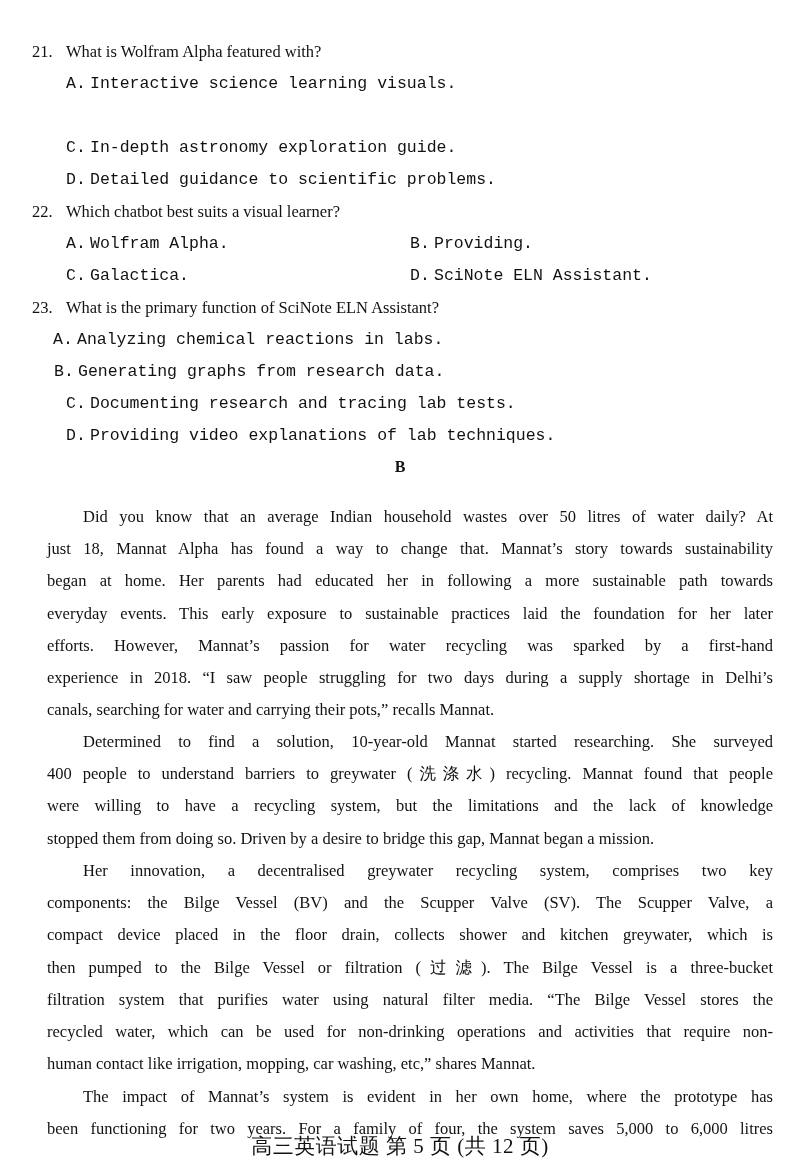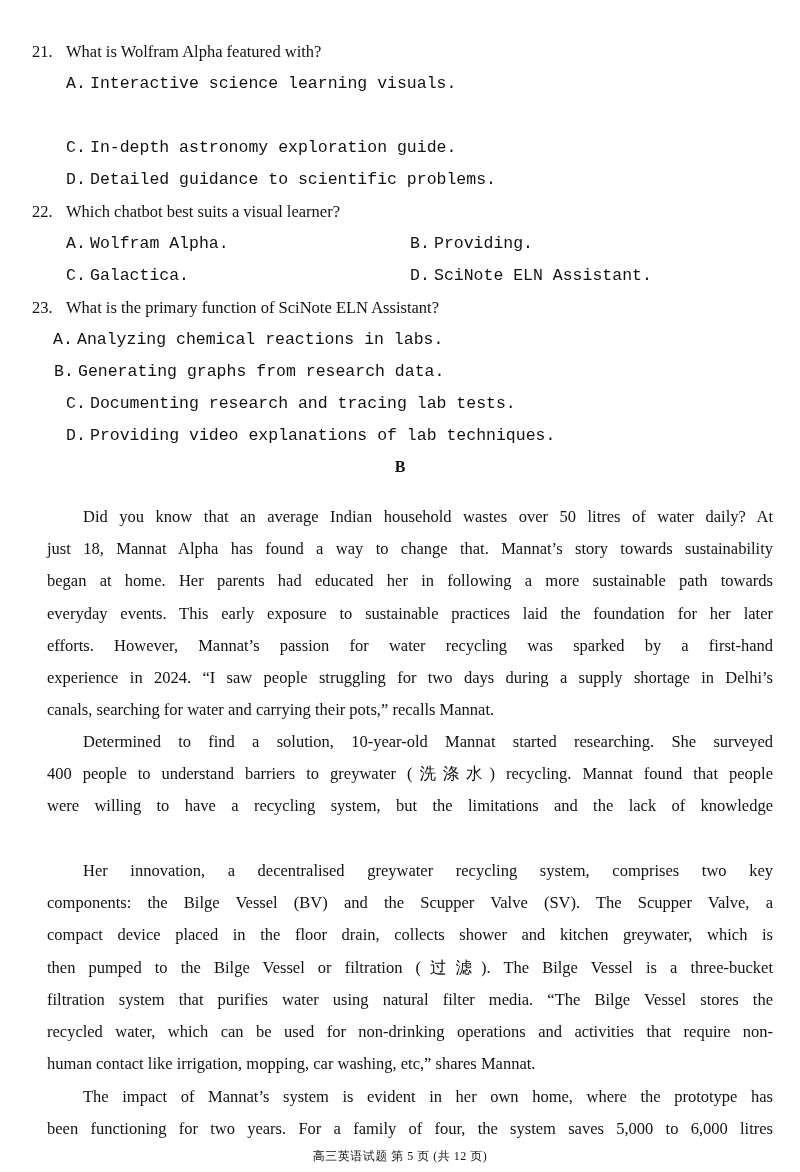--- a/index.html
+++ b/index.html
@@ -16,21 +16,21 @@
     .opt .letter { display: inline-block; width: 24px; }
     .section-title { position: absolute; left: 0; width: 800px; text-align: center; font-weight: bold; top: 458px; font-size: 16px; }
     .para {
       position: absolute; left: 32px; width: 726px;
       text-align: justify; text-align-last: left;
       line-height: 32.2px; margin: 15px;
     }
     .para .line { display: block; text-align: justify; text-align-last: justify; white-space: nowrap; }
     .para .line.last { text-align-last: left; }
     .indent { padding-left: 36px; }
-    .footer { position: absolute; left: 0; width: 800px; text-align: center; top: 1132px; font-size: 12px; letter-spacing: 0.5px; margin-top: 16px; }
+    .footer { position: absolute; left: 0; width: 800px; text-align: center; top: 1132px; font-size: 21px; letter-spacing: 0.5px; }
   </style>
 </head>
 <body>
 
 <div class="page">
 
   <div class="q" style="top:42px">
     <span class="num">21.</span><span>What is Wolfram Alpha featured with?</span>
   </div>
   <div class="opt" style="left:66px;top:74px"><span class="letter">A.</span><span>Interactive science learning visuals.</span></div>
@@ -54,28 +54,29 @@
   <div class="opt" style="left:66px;top:426px"><span class="letter">D.</span><span>Providing video explanations of lab techniques.</span></div>
 
   <div class="section-title">B</div>
 
   <div class="para" style="top:486px">
     <span class="line indent">Did you know that an average Indian household wastes over 50 litres of water daily? At</span>
     <span class="line">just 18, Mannat Alpha has found a way to change that. Mannat’s story towards sustainability</span>
     <span class="line">began at home. Her parents had educated her in following a more sustainable path towards</span>
     <span class="line">everyday events. This early exposure to sustainable practices laid the foundation for her later</span>
     <span class="line">efforts. However, Mannat’s passion for water recycling was sparked by a first-hand</span>
-    <span class="line">experience in 2024. “I saw people struggling for two days during a supply shortage in Delhi’s</span>
+    <span class="line">experience in 2018. “I saw people struggling for two days during a supply shortage in Delhi’s</span>
     <span class="line last">canals, searching for water and carrying their pots,” recalls Mannat.</span>
   </div>
 
   <div class="para" style="top:711px">
     <span class="line indent">Determined to find a solution, 10-year-old Mannat started researching. She surveyed</span>
     <span class="line">400 people to understand barriers to greywater (洗涤水) recycling. Mannat found that people</span>
     <span class="line">were willing to have a recycling system, but the limitations and the lack of knowledge</span>
+    <span class="line last">stopped them from doing so. Driven by a desire to bridge this gap, Mannat began a mission.</span>
   </div>
 
   <div class="para" style="top:840px">
     <span class="line indent">Her innovation, a decentralised greywater recycling system, comprises two key</span>
     <span class="line">components: the Bilge Vessel (BV) and the Scupper Valve (SV). The Scupper Valve, a</span>
     <span class="line">compact device placed in the floor drain, collects shower and kitchen greywater, which is</span>
     <span class="line">then pumped to the Bilge Vessel or filtration (过滤). The Bilge Vessel is a three-bucket</span>
     <span class="line">filtration system that purifies water using natural filter media. “The Bilge Vessel stores the</span>
     <span class="line">recycled water, which can be used for non-drinking operations and activities that require non-</span>
     <span class="line last">human contact like irrigation, mopping, car washing, etc,” shares Mannat.</span>

